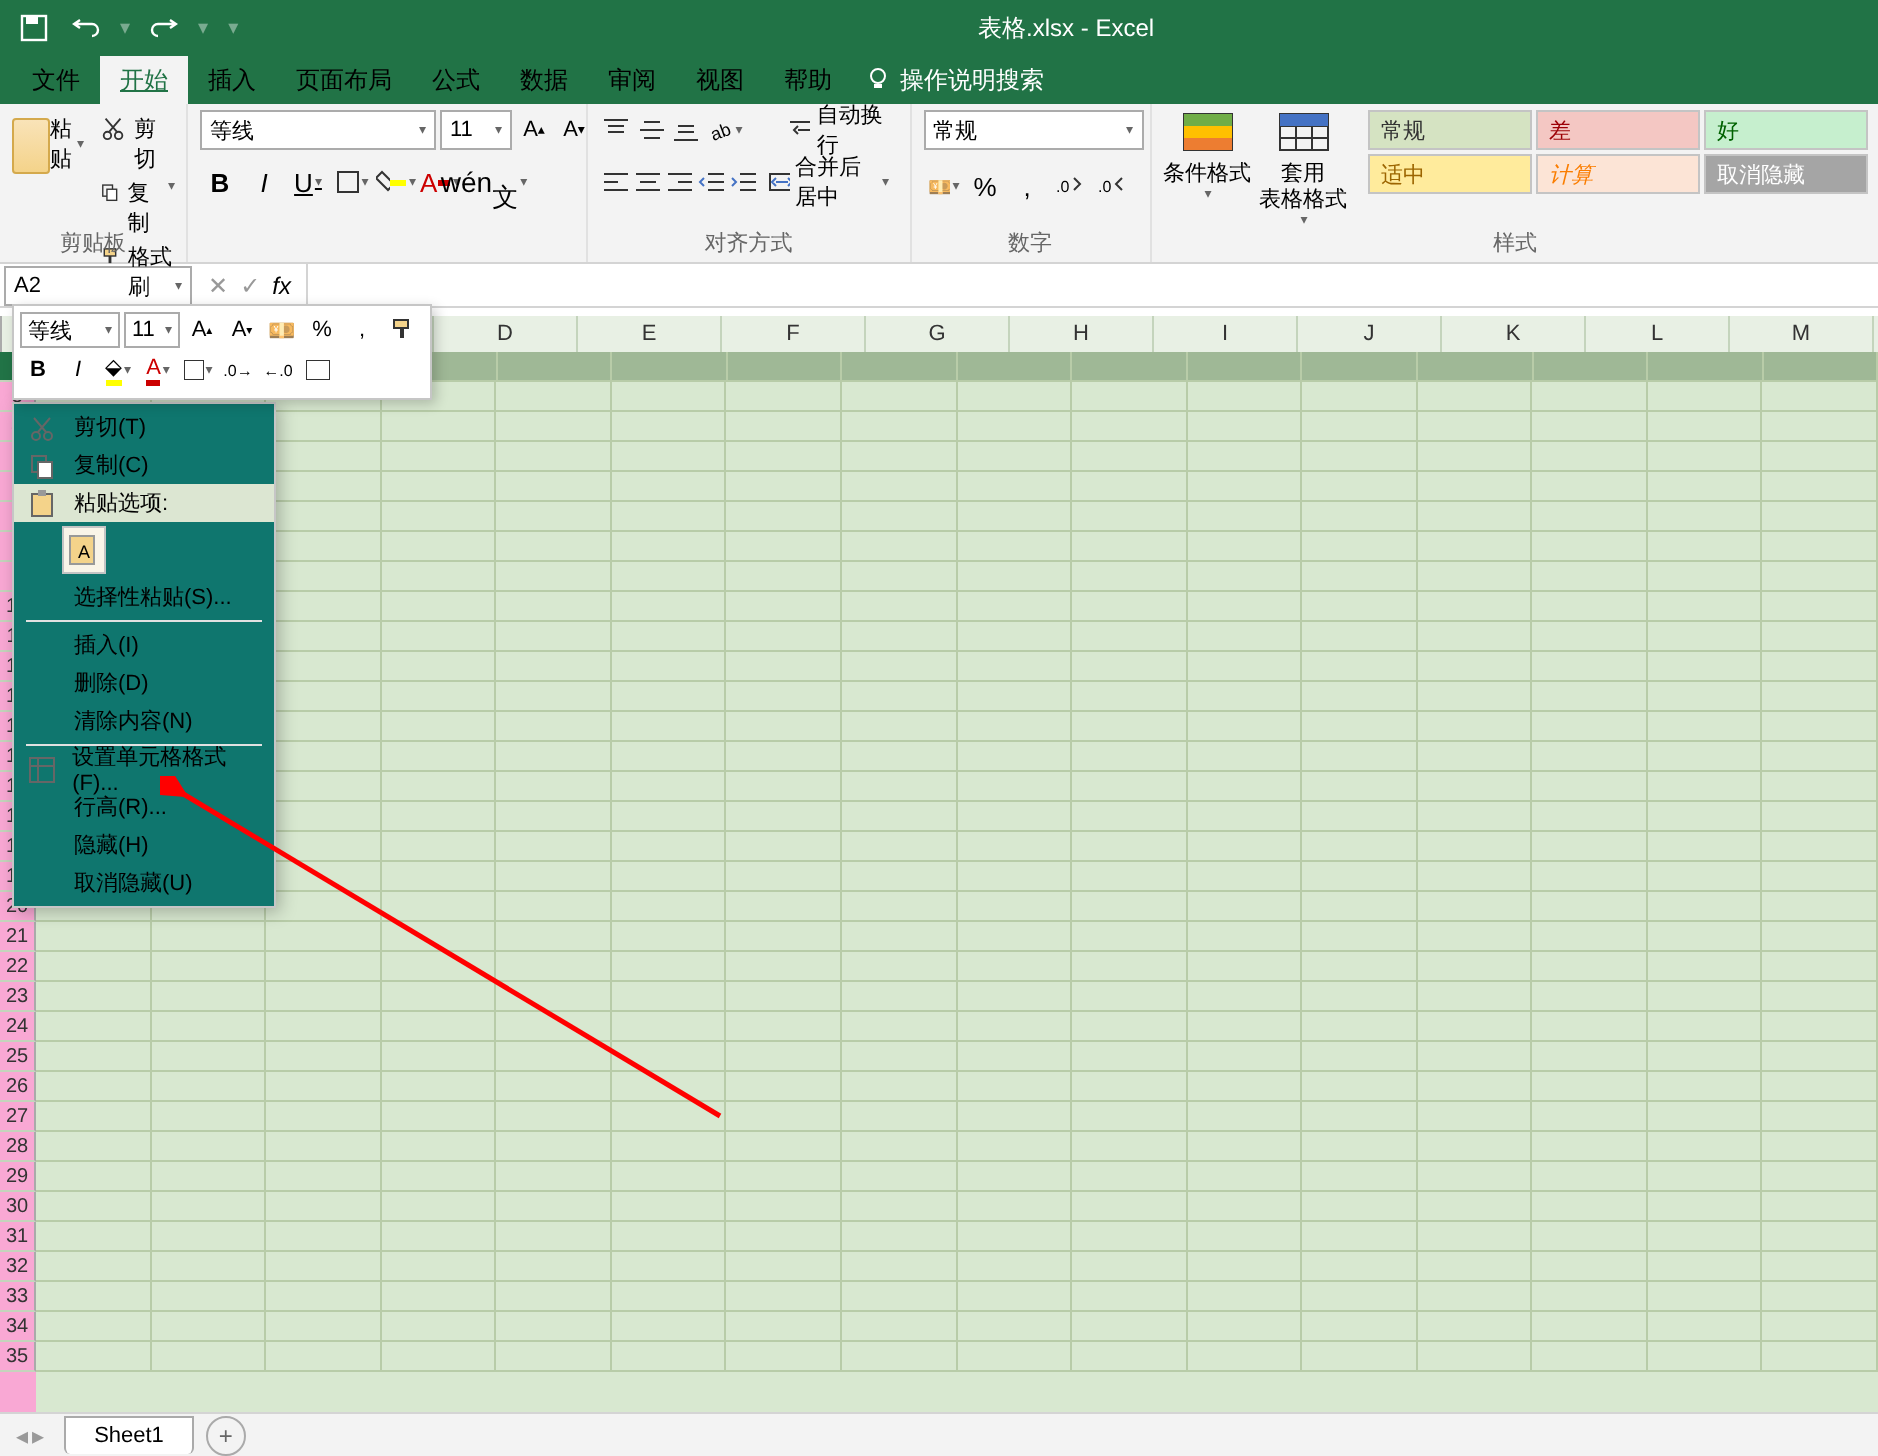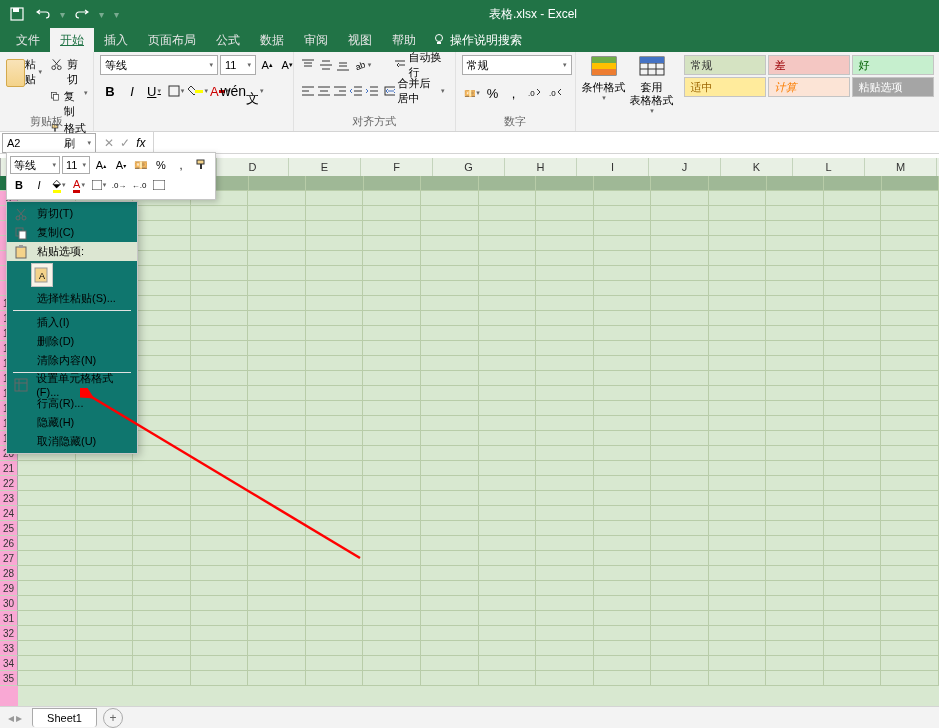--- a/index.html
+++ b/index.html
@@ -7,21 +7,21 @@
 
 
 .titlebar { height: 28px; background: #217346; display: flex; align-items: center; color: #fff; }
 .qat { display: flex; align-items: center; gap: 4px; padding: 0 6px; }
 .qat-btn { width: 22px; height: 22px; display: flex; align-items: center; justify-content: center; color: #fff; font-size: 14px; }
 .qat-sep { color: rgba(255,255,255,0.4); font-size: 10px; margin: 0 2px; }
 .title-center { flex: 1; text-align: center; font-size: 12px; }
 
 
 .menubar { height: 24px; background: #217346; display: flex; align-items: center; padding-left: 6px; }
-.menu-item { color: #e5e5e5; padding: 4px 10px; font-size: 12px; height: 24px; display: flex; align-items: center; }
+.menu-item { color: #000000; padding: 4px 10px; font-size: 12px; height: 24px; display: flex; align-items: center; }
 .menu-item.active { background: #f3f3f3; color: #217346; text-decoration: underline; }
 .tell-me { display: flex; align-items: center; gap: 4px; color: #fff; margin-left: 6px; }
 .bulb { width: 14px; height: 14px; }
 
 
 .ribbon { height: 80px; background: #f3f3f3; border-bottom: 1px solid #d4d4d4; display: flex; }
 .ribbon-group { border-right: 1px solid #e1e1e1; padding: 3px 6px 2px; display: flex; flex-direction: column; position: relative; }
 .ribbon-group-label { position: absolute; bottom: 2px; left: 0; right: 0; text-align: center; font-size: 11px; color: #666; }
 .ribbon-content { flex: 1; display: flex; align-items: flex-start; gap: 4px; }
 .paste-col { display: flex; flex-direction: row; align-items: flex-end; width: 36px; }
@@ -378,24 +378,25 @@
       </div>
       <div class="style-gallery">
         <div class="style-row" id="style-row-1">
             <div class="style-cell" style="background: rgb(213, 227, 194); color: rgb(51, 51, 51);">常规</div>
             <div class="style-cell" style="background: rgb(244, 199, 195); color: rgb(156, 0, 6);">差</div>
             <div class="style-cell" style="background: rgb(198, 239, 206); color: rgb(0, 97, 0);">好</div>
           </div>
         <div class="style-row" id="style-row-2">
             <div class="style-cell" style="background: rgb(255, 235, 156); color: rgb(156, 101, 0);">适中</div>
             <div class="style-cell" style="background: rgb(252, 228, 214); color: rgb(250, 125, 0); font-style: italic;">计算</div>
-            <div class="style-cell" style="background: rgb(165, 165, 165); color: rgb(255, 255, 255);">粘贴选项</div>
-          </div>
-      </div>
-    </div>
+            <div class="style-cell" style="background: rgb(165, 165, 165); color: rgb(255, 255, 255);">取消隐藏</div>
+          </div>
+      </div>
+    </div>
+    <div class="ribbon-group-label">样式</div>
   </div>
 </div>
 
 <div class="formula-bar">
   <div class="name-box">
       <span>A2</span>
       <span class="dd-arrow">▾</span>
     </div>
   <div class="fx-btns">
     <span>✕</span>

